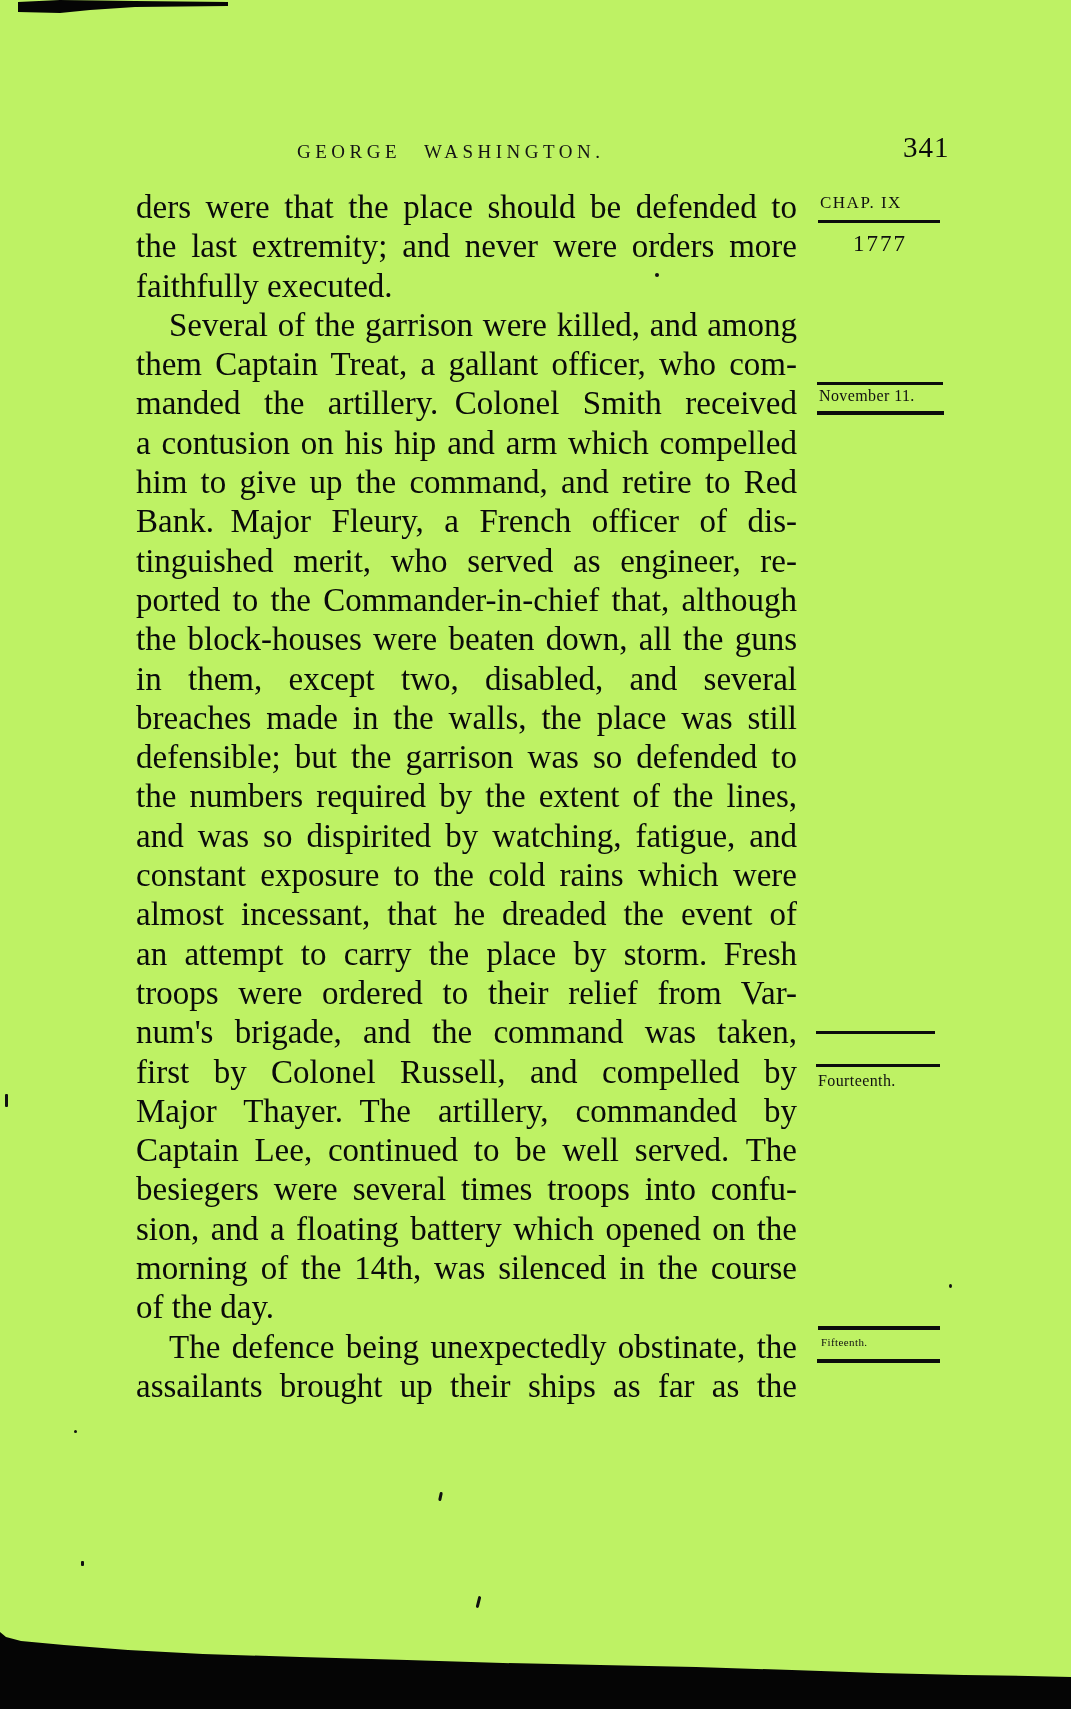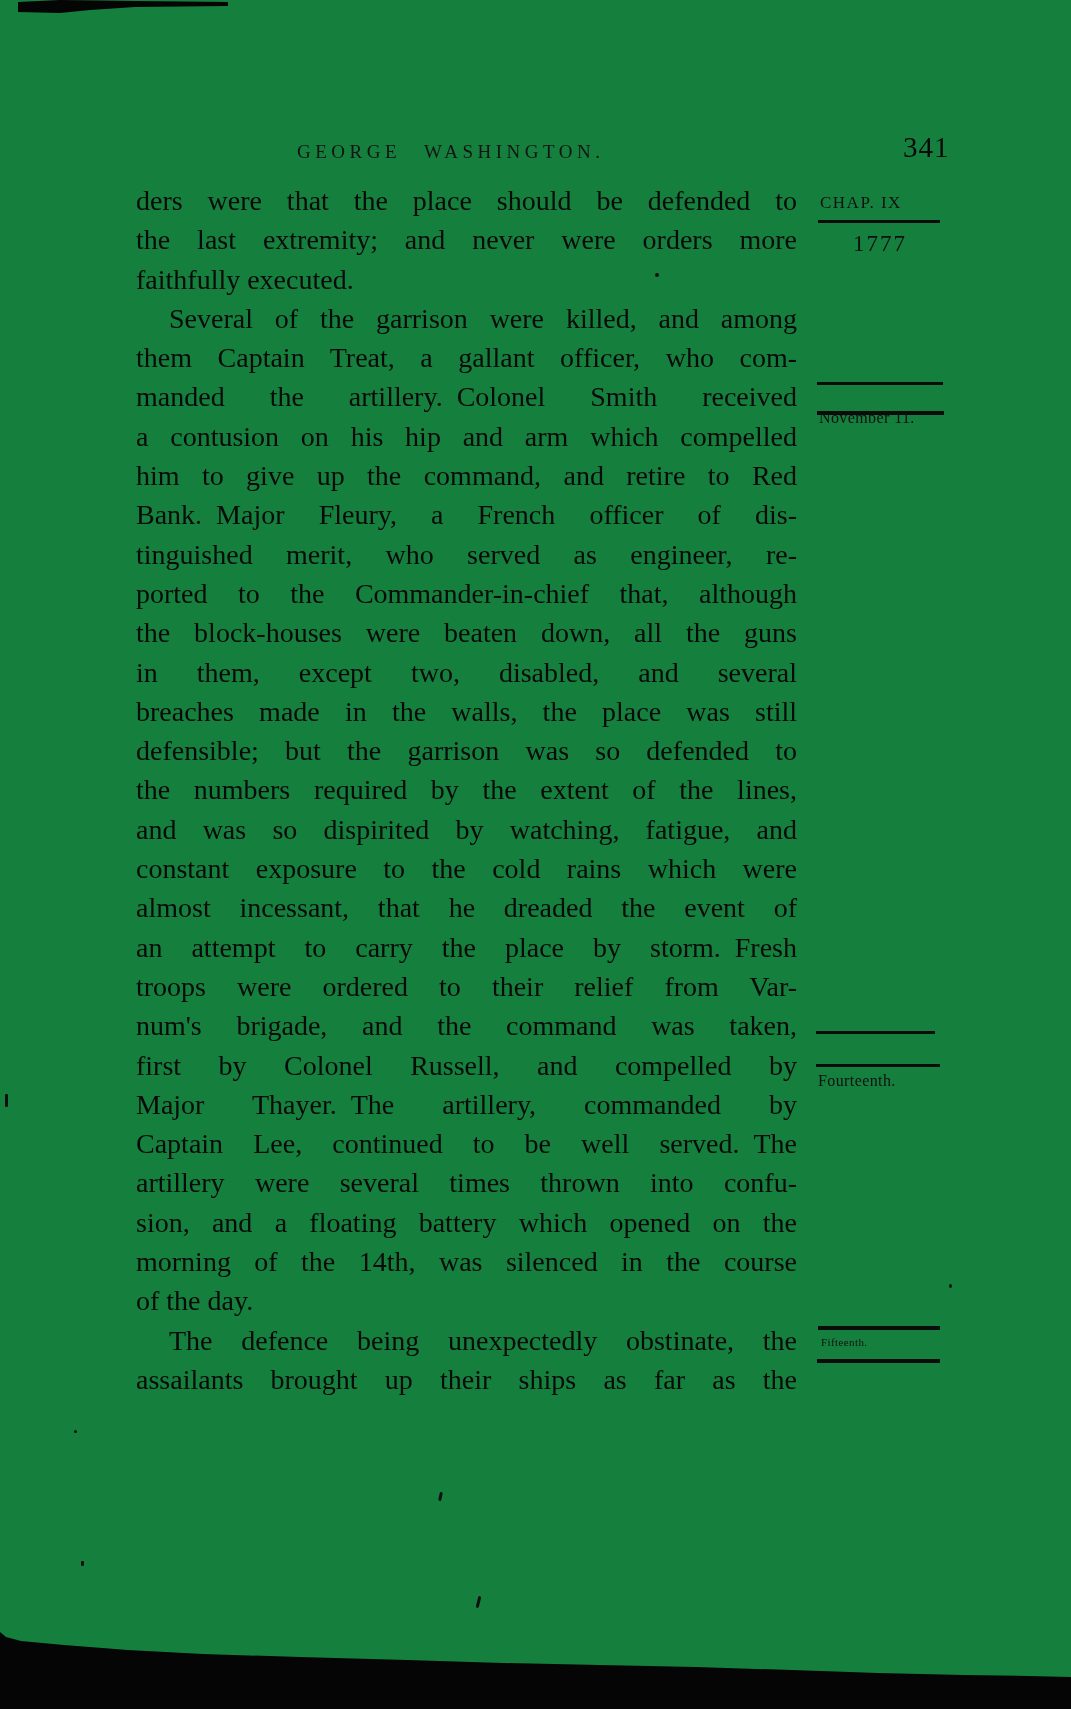--- a/index.html
+++ b/index.html
@@ -1,51 +1,51 @@
 <!DOCTYPE html>
 <html><head>
 <meta charset="utf-8">
 <style>
   html,body{margin:0;padding:0;background:#e8e8e4;}
   .page{
     position:relative;
     width:1071px;height:1709px;
-    background:#15803d;
+    background:#bef264;
     overflow:hidden;
     font-family:"Liberation Serif", serif;
     color:#0a0a0a;
   }
   
   .running-head{
     position:absolute;top:141px;left:297px;
     font-size:19px;letter-spacing:4.5px;word-spacing:14px;
     color:#141414;
   }
   .page-number{
     position:absolute;top:131px;left:903px;
     font-size:29px;letter-spacing:1px;color:#0a0a0a;
   }
   
   .body-col{
-    position:absolute;top:181px;left:136px;width:661px;
-    font-size:28px;line-height:39.3px;
+    position:absolute;top:188px;left:136px;width:661px;
+    font-size:33px;line-height:39.3px;
   }
   .line{
     height:39.3px;
     text-align:justify;
     text-align-last:justify;
     white-space:normal;
   }
   .line.flush{text-align-last:left;}
   .line.indent{padding-left:33px;}
   
   .m-note{position:absolute;color:#101010;}
   .chap{top:193px;left:820px;font-size:17px;letter-spacing:1.5px;}
   .year{top:231px;left:853px;font-size:23px;letter-spacing:2px;}
-  .note-nov{top:387px;left:819px;font-size:16px;letter-spacing:.4px;margin-top:22px;}
+  .note-nov{top:387px;left:819px;font-size:16px;letter-spacing:.4px;}
   .note-fourteenth{top:1040px;left:818px;font-size:16px;letter-spacing:.4px;margin-top:32px;}
   .note-fifteenth{top:1336px;left:821px;font-size:11px;letter-spacing:.4px;}
   .rule{position:absolute;background:#0c0c0c;}
   .rule-chap{top:220px;left:818px;width:122px;height:3px;}
   .rule-nov-a{top:382px;left:817px;width:126px;height:3px;}
   .rule-nov-b{top:411px;left:817px;width:127px;height:4px;}
   .rule-f14-a{top:1031px;left:816px;width:119px;height:3px;}
   .rule-f14-b{top:1064px;left:816px;width:124px;height:3px;}
   .rule-f15-a{top:1326px;left:818px;width:122px;height:4px;}
   .rule-f15-b{top:1359px;left:817px;width:123px;height:4px;}
@@ -97,21 +97,21 @@
       <div class="line">the numbers required by the extent of the lines,</div>
       <div class="line">and was so dispirited by watching, fatigue, and</div>
       <div class="line">constant exposure to the cold rains which were</div>
       <div class="line">almost incessant, that he dreaded the event of</div>
       <div class="line">an attempt to carry the place by storm. Fresh</div>
       <div class="line">troops were ordered to their relief from Var-</div>
       <div class="line">num's brigade, and the command was taken,</div>
       <div class="line">first by Colonel Russell, and compelled by</div>
       <div class="line">Major Thayer. The artillery, commanded by</div>
       <div class="line">Captain Lee, continued to be well served. The</div>
-      <div class="line">artillery were several times thrown into confu-</div>
+      <div class="line">besiegers were several times troops into confu-</div>
       <div class="line">sion, and a floating battery which opened on the</div>
       <div class="line">morning of the 14th, was silenced in the course</div>
       <div class="line flush">of the day.</div>
       <div class="line indent">The defence being unexpectedly obstinate, the</div>
       <div class="line">assailants brought up their ships as far as the</div>
     </div>
 
   <div class="m-note chap">CHAP. IX</div>
   <div class="rule rule-chap"></div>
   <div class="m-note year">1777</div>

